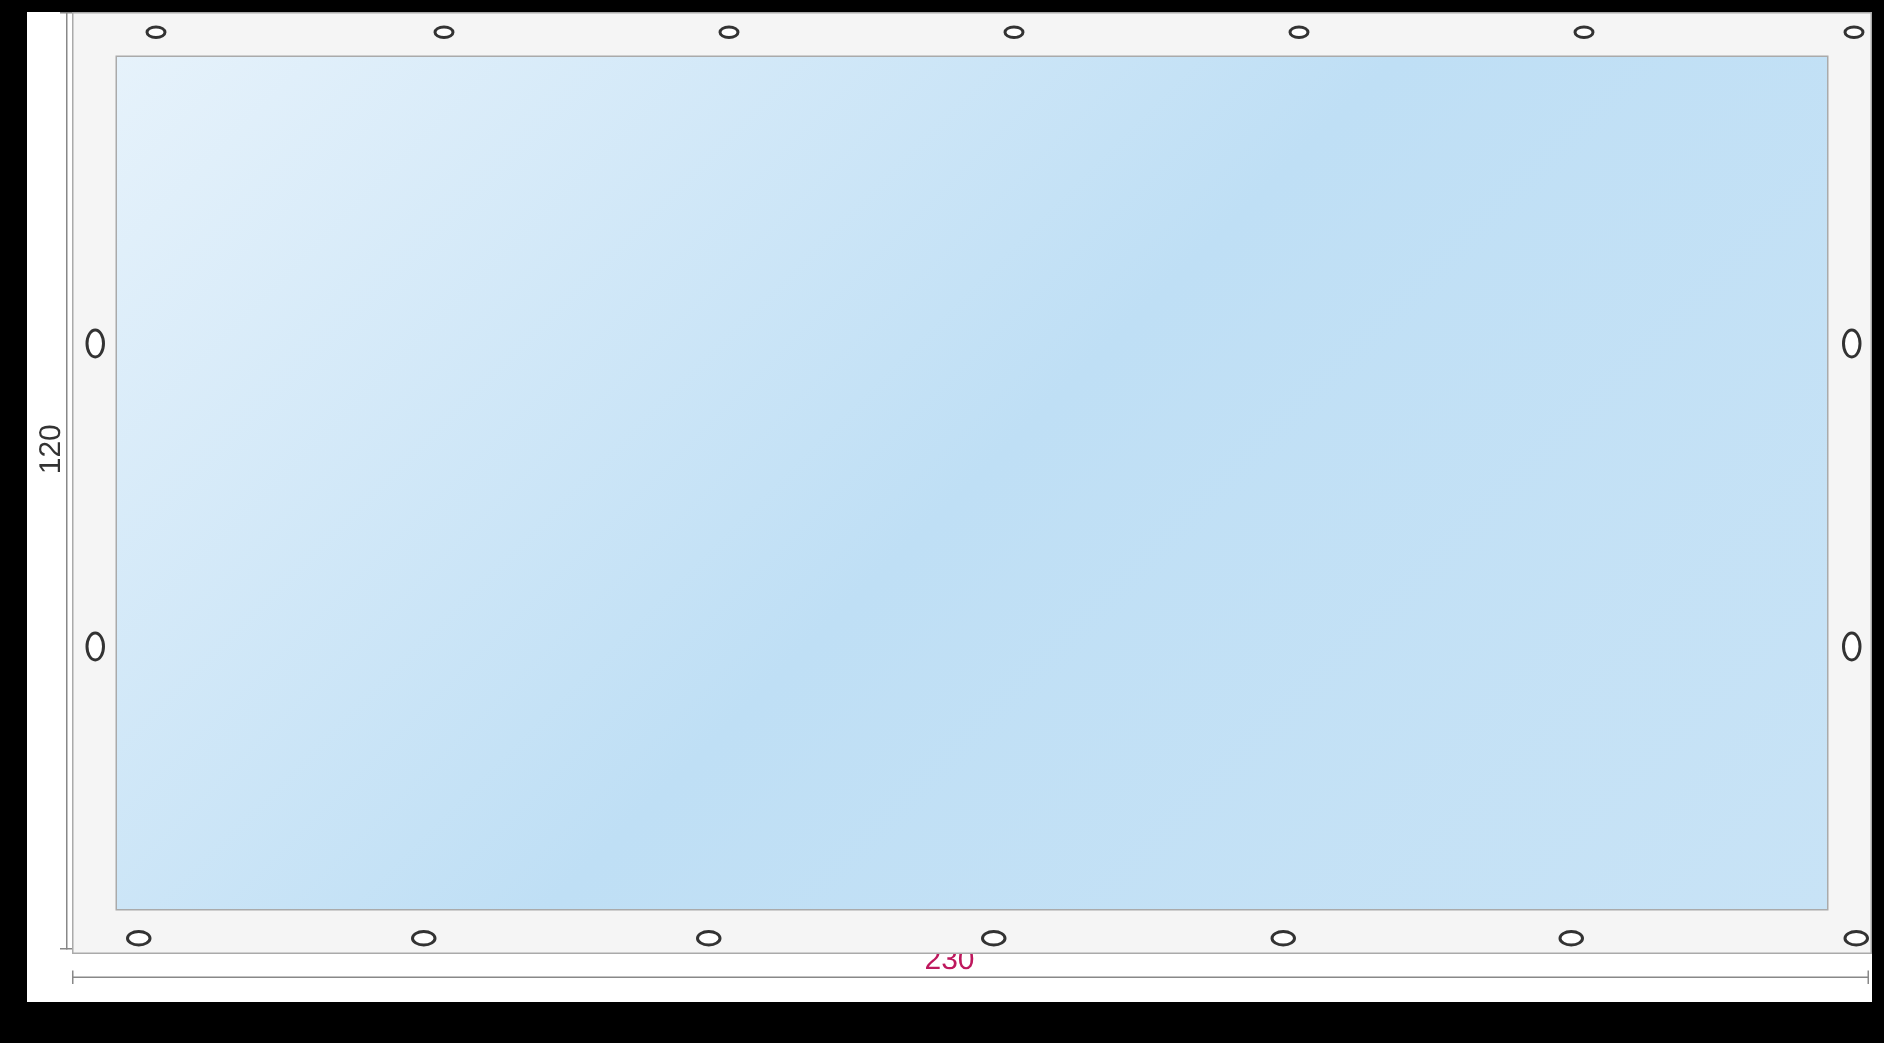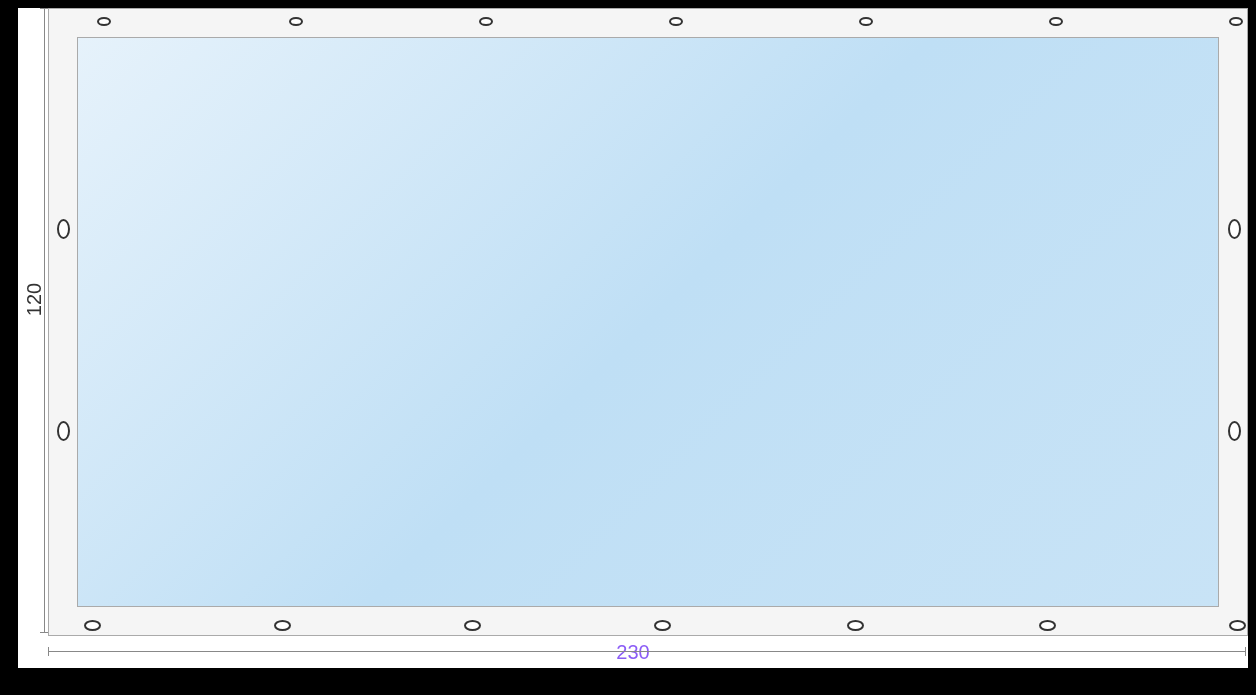--- a/index.html
+++ b/index.html
@@ -26,25 +26,25 @@
       position: absolute;
       left: 0px;
       top: 280px;
       font-size: 20px;
       color: #333;
       transform: rotate(-90deg);
       transform-origin: center;
     }
     .dim-label-bottom {
       position: absolute;
-      bottom: 4px;
+      bottom: 16px;
       left: 50%;
       transform: translateX(-50%);
       font-size: 20px;
-      color: #8b5cf6;
+      color: #be185d;
     }
     .dim-line-left {
       position: absolute;
       left: 26px;
       top: 0px;
       width: 1px;
       height: 625px;
       background: #888;
     }
     .dim-line-left::before,

